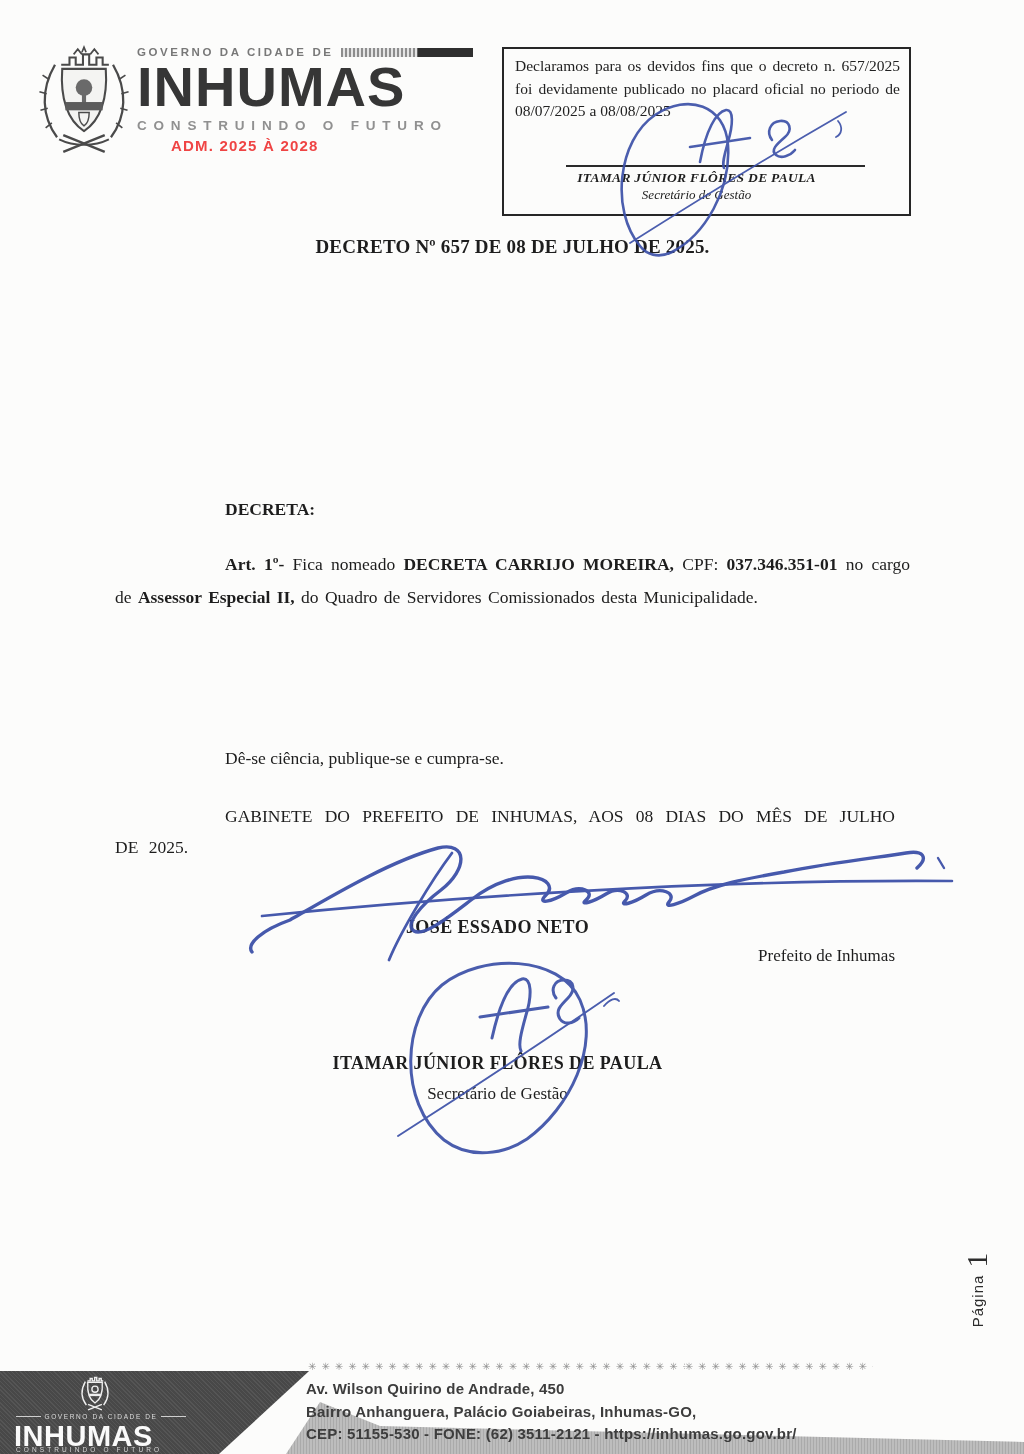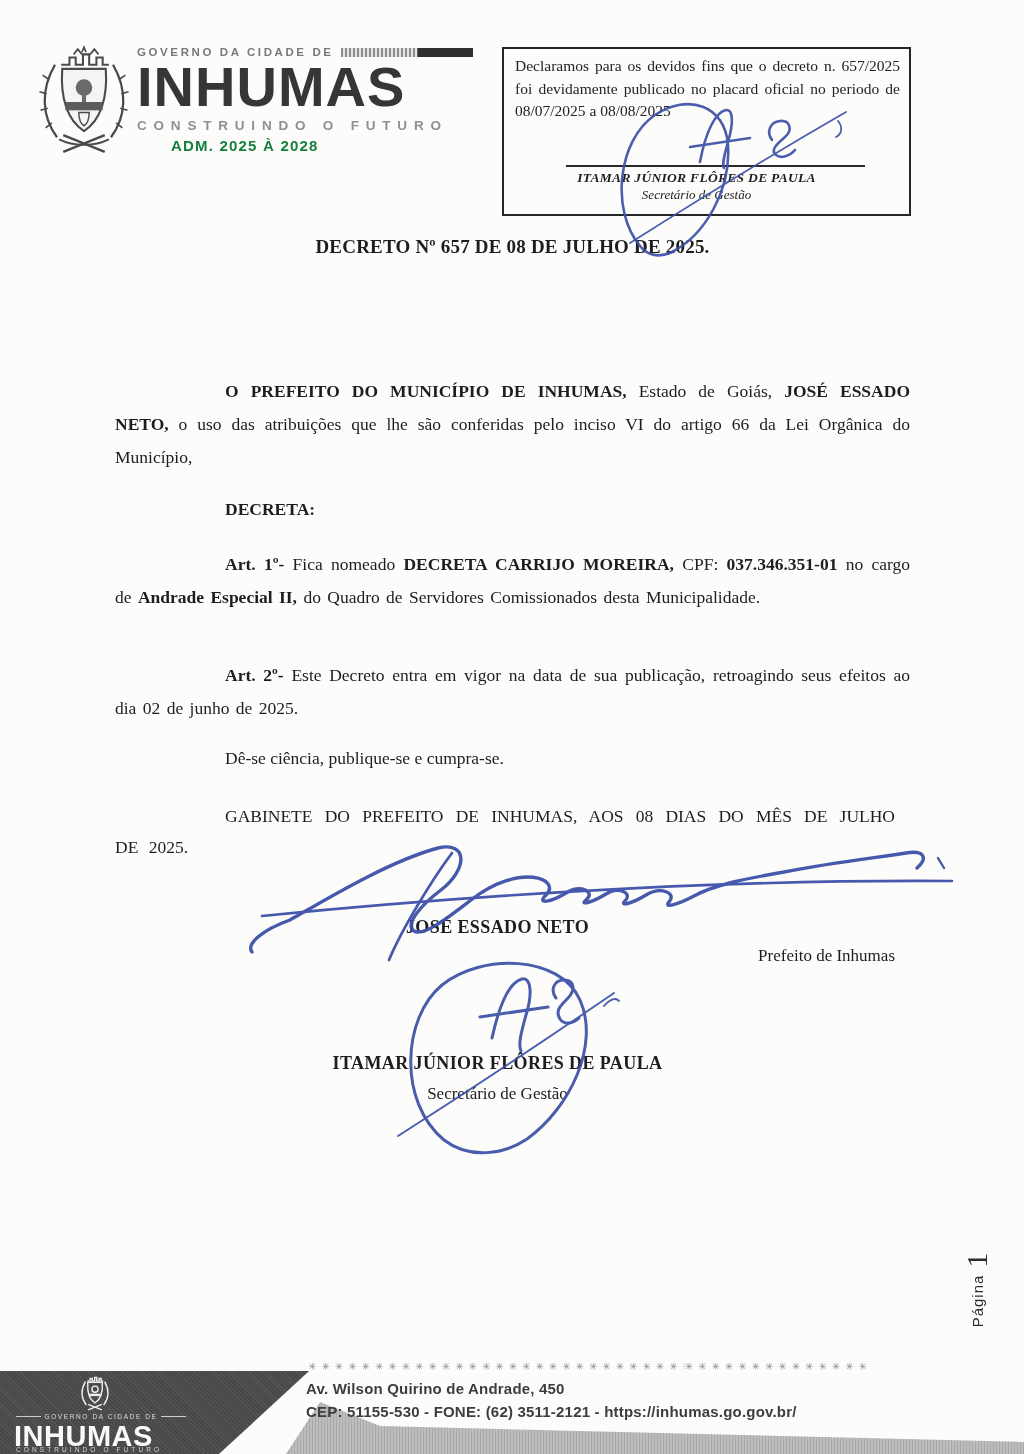--- a/index.html
+++ b/index.html
@@ -16,21 +16,21 @@
   .hdr-block { position:absolute; left:137px; top:46px; width:330px; font-family:"Liberation Sans", sans-serif; }
   .gov-line { display:flex; align-items:center; gap:7px; }
   .gov-label { color:#787878; font-size:11.5px; font-weight:bold; letter-spacing:2.6px; white-space:nowrap; }
   .gov-stripe { width:132px; height:9px; flex:none;
     background:
       repeating-linear-gradient(90deg, #8d8d8d 0 2px, #e4e4e4 2px 4px) 0 0 / 58% 100% no-repeat,
       linear-gradient(#2f2f2f,#2f2f2f) 58% 0 / 42% 100% no-repeat;
     background-color:#2f2f2f; }
   .city-name { margin-top:1px; font-weight:900; font-size:56px; line-height:1.0; letter-spacing:1px; color:#363636; }
   .slogan { margin-top:3px; color:#909090; font-size:13.5px; font-weight:bold; letter-spacing:6.8px; white-space:nowrap; }
-  .adm { margin-top:4px; margin-left:34px; color:#15803d; font-size:15px; font-weight:bold; letter-spacing:1.2px; }
+  .adm { margin-top:4px; margin-left:34px; color:#ef4444; font-size:15px; font-weight:bold; letter-spacing:1.2px; }
 
   
   .decl-box { position:absolute; left:502px; top:47px; width:409px; height:169px;
     border:2px solid #262626; background:rgba(255,255,255,.0); }
   .decl-text { position:absolute; left:11px; right:9px; top:6px;
     font-size:15.5px; line-height:22.5px; text-align:justify; color:#222; }
   .decl-rule { position:absolute; left:62px; right:44px; top:116px; border-top:2px solid #2a2a2a; }
   .decl-name { position:absolute; left:0; right:20px; top:121px; text-align:center;
     font-weight:bold; font-style:italic; font-size:13.5px; letter-spacing:.3px; }
   .decl-role { position:absolute; left:0; right:20px; top:138px; text-align:center;
@@ -128,27 +128,25 @@
 
   <div class="decl-box">
     <div class="decl-text">Declaramos para os devidos fins que o decreto n. 657/2025 foi devidamente publicado no placard oficial no periodo de 08/07/2025 a 08/08/2025</div>
     <div class="decl-rule"></div>
     <div class="decl-name">ITAMAR JÚNIOR FLÔRES DE PAULA</div>
     <div class="decl-role">Secretário de Gestão</div>
   </div>
 
   <div class="title">DECRETO Nº 657 DE 08 DE JULHO DE 2025.</div>
 
-  <p class="para preamble"><span class="b">O PREFEITO DO MUNICÍPIO DE INHUMAS,</span><span> Estado de Goiás, </span><span class="b">JOSÉ ESSADO NETO,</span><span> o uso das atribuições que lhe são conferidas pelo inciso VI do artigo 66 da Lei Orgânica do Município,</span></p>
 
   <div class="decreta">DECRETA:</div>
 
-  <p class="para art1"><span class="b">Art. 1º-</span><span> Fica nomeado </span><span class="b">DECRETA CARRIJO MOREIRA,</span><span> CPF: </span><span class="b">037.346.351-01</span><span> no cargo de </span><span class="b">Andrade Especial II,</span><span> do Quadro de Servidores Comissionados desta Municipalidade.</span></p>
-
-  <p class="para art2"><span class="b">Art. 2º-</span><span> Este Decreto entra em vigor na data de sua publicação, retroagindo seus efeitos ao dia 02 de junho de 2025.</span></p>
+  <p class="para art1"><span class="b">Art. 1º-</span><span> Fica nomeado </span><span class="b">DECRETA CARRIJO MOREIRA,</span><span> CPF: </span><span class="b">037.346.351-01</span><span> no cargo de </span><span class="b">Assessor Especial II,</span><span> do Quadro de Servidores Comissionados desta Municipalidade.</span></p>
+
 
   <div class="closing">Dê-se ciência, publique-se e cumpra-se.</div>
 
   <p class="para gabinete">GABINETE DO PREFEITO DE INHUMAS, AOS 08 DIAS DO MÊS DE JULHO DE 2025.</p>
 
   <div class="sig-name-1">JOSÉ ESSADO NETO</div>
   <div class="sig-role-1">Prefeito de Inhumas</div>
 
   <div class="sig-name-2">ITAMAR JÚNIOR FLÔRES DE PAULA</div>
   <div class="sig-role-2">Secretário de Gestão</div>
@@ -206,16 +204,17 @@
     <div class="f-slogan">CONSTRUINDO O FUTURO</div>
   </div>
 
   <div class="dots-row">
     <span>✳✳✳✳✳✳✳✳✳✳✳✳✳✳✳✳✳✳✳✳✳✳✳✳✳✳✳✳✳✳</span>
     <span>✳✳✳✳✳✳✳✳✳✳✳✳✳✳✳</span>
   </div>
 
   <div class="addr">
     <div>Av. Wilson Quirino de Andrade, 450</div>
+    <div>Bairro Anhanguera, Palácio Goiabeiras,  Inhumas-GO,</div>
     <div>CEP: 51155-530 - FONE: (62) 3511-2121 - https://inhumas.go.gov.br/</div>
   </div>
 
 </div>
 
 </body></html>

